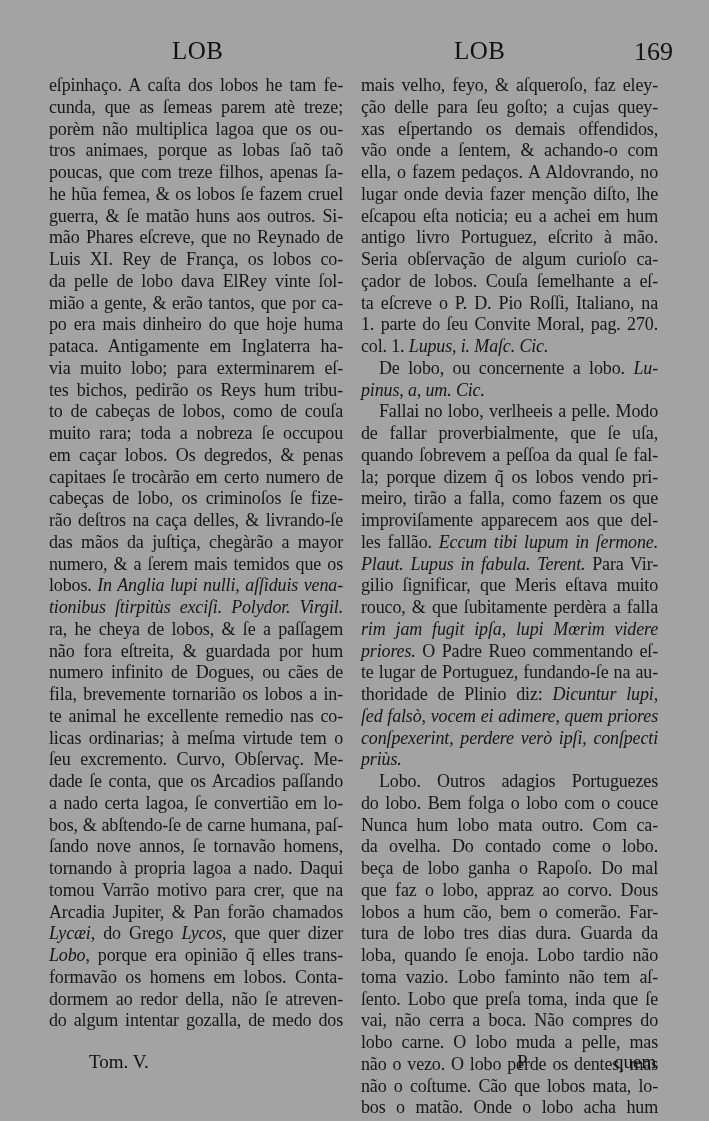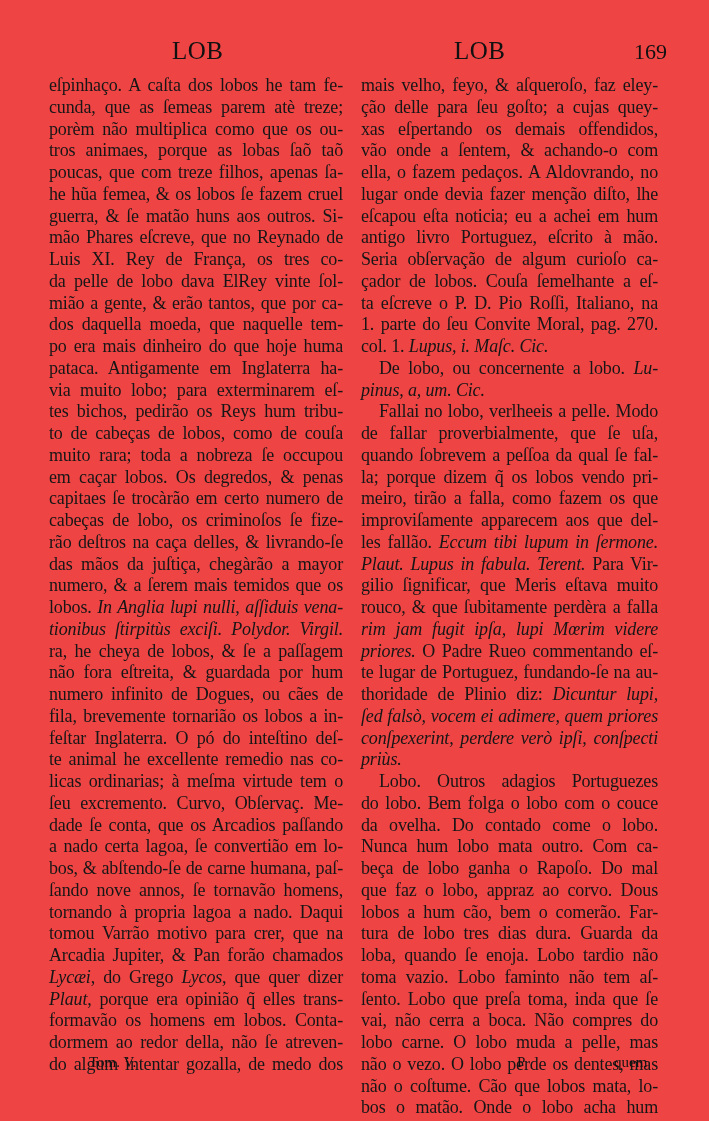--- a/index.html
+++ b/index.html
@@ -1,101 +1,99 @@
 <!DOCTYPE html>
 <html><head>
 <meta charset="utf-8">
 <style>
   html, body { margin: 0; padding: 0; background: #ffffff; }
   body {
     width: 709px; height: 1121px; position: relative; overflow: hidden;
     font-family: "Liberation Serif", "DejaVu Serif", serif;
     color: #161616;
   }
-  .page { position: absolute; left: 0; top: 0; width: 709px; height: 1121px; background: #ef4444; }
+  .page { position: absolute; left: 0; top: 0; width: 709px; height: 1121px; background: #a3a3a3; }
   .runhead {
     position: absolute; top: 36px; font-size: 25px; letter-spacing: 0.5px;
     line-height: 30px; color: #111;
   }
   .rh-left { left: 172px; }
   .rh-right { left: 454px; }
-  .pagenum { position: absolute; top: 38px; left: 634px; font-size: 22px; line-height: 28px; color: #111; }
+  .pagenum { position: absolute; top: 38px; left: 634px; font-size: 26px; line-height: 28px; color: #111; }
   .col {
     position: absolute; top: 75px;
     font-size: 18px; line-height: 21.75px;
     letter-spacing: -0.15px;
   }
   .col-left { left: 49px; width: 294px; }
   .col-right { left: 361px; width: 297px; }
   .line {
     display: block; white-space: nowrap; text-align: justify;
     text-align-last: justify; height: 21.75px; overflow: visible;
   }
   .line.last { text-align-last: left; }
   .line.indent { padding-left: 18px; }
   .line i, .it { font-style: italic; margin-top: 8px; }
   .foot {
-    position: absolute; top: 1050px; font-size: 15px; line-height: 24px; color: #111;
+    position: absolute; top: 1050px; font-size: 19px; line-height: 24px; color: #111;
   }
   .foot-tom { left: 89px; }
   .foot-sig { left: 517px; }
   .foot-catch { left: 614px; }
 </style>
 </head>
 <body>
 
 <div class="page">
   <div class="runhead rh-left">LOB</div>
   <div class="runhead rh-right">LOB</div>
   <div class="pagenum">169</div>
 
   <div class="col col-left" id="col-left">
       <span class="line"><span>eſpinhaço. A caſta dos lobos he tam fe-</span></span>
       <span class="line"><span>cunda, que as ſemeas parem atè treze;</span></span>
-      <span class="line"><span>porèm não multiplica como que os ou-</span></span>
+      <span class="line"><span>porèm não multiplica lagoa que os ou-</span></span>
       <span class="line"><span>tros animaes, porque as lobas ſaõ taõ</span></span>
       <span class="line"><span>poucas, que com treze filhos, apenas ſa-</span></span>
       <span class="line"><span>he hũa femea, &amp; os lobos ſe fazem cruel</span></span>
       <span class="line"><span>guerra, &amp; ſe matão huns aos outros. Si-</span></span>
       <span class="line"><span>mão Phares eſcreve, que no Reynado de</span></span>
-      <span class="line"><span>Luis XI. Rey de França, os tres co-</span></span>
+      <span class="line"><span>Luis XI. Rey de França, os lobos co-</span></span>
       <span class="line"><span>da pelle de lobo dava ElRey vinte ſol-</span></span>
       <span class="line"><span>mião a gente, &amp; erão tantos, que por ca-</span></span>
-      <span class="line"><span>dos daquella moeda, que naquelle tem-</span></span>
       <span class="line"><span>po era mais dinheiro do que hoje huma</span></span>
       <span class="line"><span>pataca. Antigamente em Inglaterra ha-</span></span>
       <span class="line"><span>via muito lobo; para exterminarem eſ-</span></span>
       <span class="line"><span>tes bichos, pedirão os Reys hum tribu-</span></span>
       <span class="line"><span>to de cabeças de lobos, como de couſa</span></span>
       <span class="line"><span>muito rara; toda a nobreza ſe occupou</span></span>
       <span class="line"><span>em caçar lobos. Os degredos, &amp; penas</span></span>
       <span class="line"><span>capitaes ſe trocàrão em certo numero de</span></span>
       <span class="line"><span>cabeças de lobo, os criminoſos ſe fize-</span></span>
       <span class="line"><span>rão deſtros na caça delles, &amp; livrando-ſe</span></span>
       <span class="line"><span>das mãos da juſtiça, chegàrão a mayor</span></span>
       <span class="line"><span>numero, &amp; a ſerem mais temidos que os</span></span>
       <span class="line"><span>lobos. </span><i>In Anglia lupi nulli, aſſiduis vena-</i></span>
       <span class="line"><i>tionibus ſtirpitùs exciſi. Polydor. Virgil.</i></span>
       <span class="line"><span>ra, he cheya de lobos, &amp; ſe a paſſagem</span></span>
       <span class="line"><span>não fora eſtreita, &amp; guardada por hum</span></span>
       <span class="line"><span>numero infinito de Dogues, ou cães de</span></span>
       <span class="line"><span>fila, brevemente tornarião os lobos a in-</span></span>
-      <span class="line"><span>feſtar Inglaterra. O pó do inteſtino deſ-</span></span>
       <span class="line"><span>te animal he excellente remedio nas co-</span></span>
       <span class="line"><span>licas ordinarias; à meſma virtude tem o</span></span>
       <span class="line"><span>ſeu excremento. Curvo, Obſervaç. Me-</span></span>
       <span class="line"><span>dade ſe conta, que os Arcadios paſſando</span></span>
       <span class="line"><span>a nado certa lagoa, ſe convertião em lo-</span></span>
       <span class="line"><span>bos, &amp; abſtendo-ſe de carne humana, paſ-</span></span>
       <span class="line"><span>ſando nove annos, ſe tornavão homens,</span></span>
       <span class="line"><span>tornando à propria lagoa a nado. Daqui</span></span>
       <span class="line"><span>tomou Varrão motivo para crer, que na</span></span>
       <span class="line"><span>Arcadia Jupiter, &amp; Pan forão chamados</span></span>
       <span class="line"><i>Lycæi</i><span>, do Grego </span><i>Lycos</i><span>, que quer dizer</span></span>
-      <span class="line"><i>Plaut</i><span>, porque era opinião q̃ elles trans-</span></span>
+      <span class="line"><i>Lobo</i><span>, porque era opinião q̃ elles trans-</span></span>
       <span class="line"><span>formavão os homens em lobos. Conta-</span></span>
       <span class="line"><span>dormem ao redor della, não ſe atreven-</span></span>
       <span class="line"><span>do algum intentar gozalla, de medo dos</span></span>
     </div>
   <div class="col col-right" id="col-right">
       <span class="line"><span>mais velho, feyo, &amp; aſqueroſo, faz eley-</span></span>
       <span class="line"><span>ção delle para ſeu goſto; a cujas quey-</span></span>
       <span class="line"><span>xas eſpertando os demais offendidos,</span></span>
       <span class="line"><span>vão onde a ſentem, &amp; achando-o com</span></span>
       <span class="line"><span>ella, o fazem pedaços. A Aldovrando, no</span></span>
@@ -121,22 +119,22 @@
       <span class="line"><span>rouco, &amp; que ſubitamente perdèra a falla</span></span>
       <span class="line"><i>rim jam fugit ipſa, lupi Mœrim videre</i></span>
       <span class="line"><i>priores.</i><span> O Padre Rueo commentando eſ-</span></span>
       <span class="line"><span>te lugar de Portuguez, fundando-ſe na au-</span></span>
       <span class="line"><span>thoridade de Plinio diz: </span><i>Dicuntur lupi,</i></span>
       <span class="line"><i>ſed falsò, vocem ei adimere, quem priores</i></span>
       <span class="line"><i>conſpexerint, perdere verò ipſi, conſpecti</i></span>
       <span class="line last"><i>priùs.</i></span>
       <span class="line indent"><span>Lobo. Outros adagios Portuguezes</span></span>
       <span class="line"><span>do lobo. Bem folga o lobo com o couce</span></span>
+      <span class="line"><span>Nunca hum lobo mata outro. Com ca-</span></span>
       <span class="line"><span>da ovelha. Do contado come o lobo.</span></span>
-      <span class="line"><span>Nunca hum lobo mata outro. Com ca-</span></span>
       <span class="line"><span>beça de lobo ganha o Rapoſo. Do mal</span></span>
       <span class="line"><span>que faz o lobo, appraz ao corvo. Dous</span></span>
       <span class="line"><span>lobos a hum cão, bem o comerão. Far-</span></span>
       <span class="line"><span>tura de lobo tres dias dura. Guarda da</span></span>
       <span class="line"><span>loba, quando ſe enoja. Lobo tardio não</span></span>
       <span class="line"><span>toma vazio. Lobo faminto não tem aſ-</span></span>
       <span class="line"><span>ſento. Lobo que preſa toma, inda que ſe</span></span>
       <span class="line"><span>vai, não cerra a boca. Não compres do</span></span>
       <span class="line"><span>lobo carne. O lobo muda a pelle, mas</span></span>
       <span class="line"><span>não o vezo. O lobo perde os dentes, mas</span></span>

